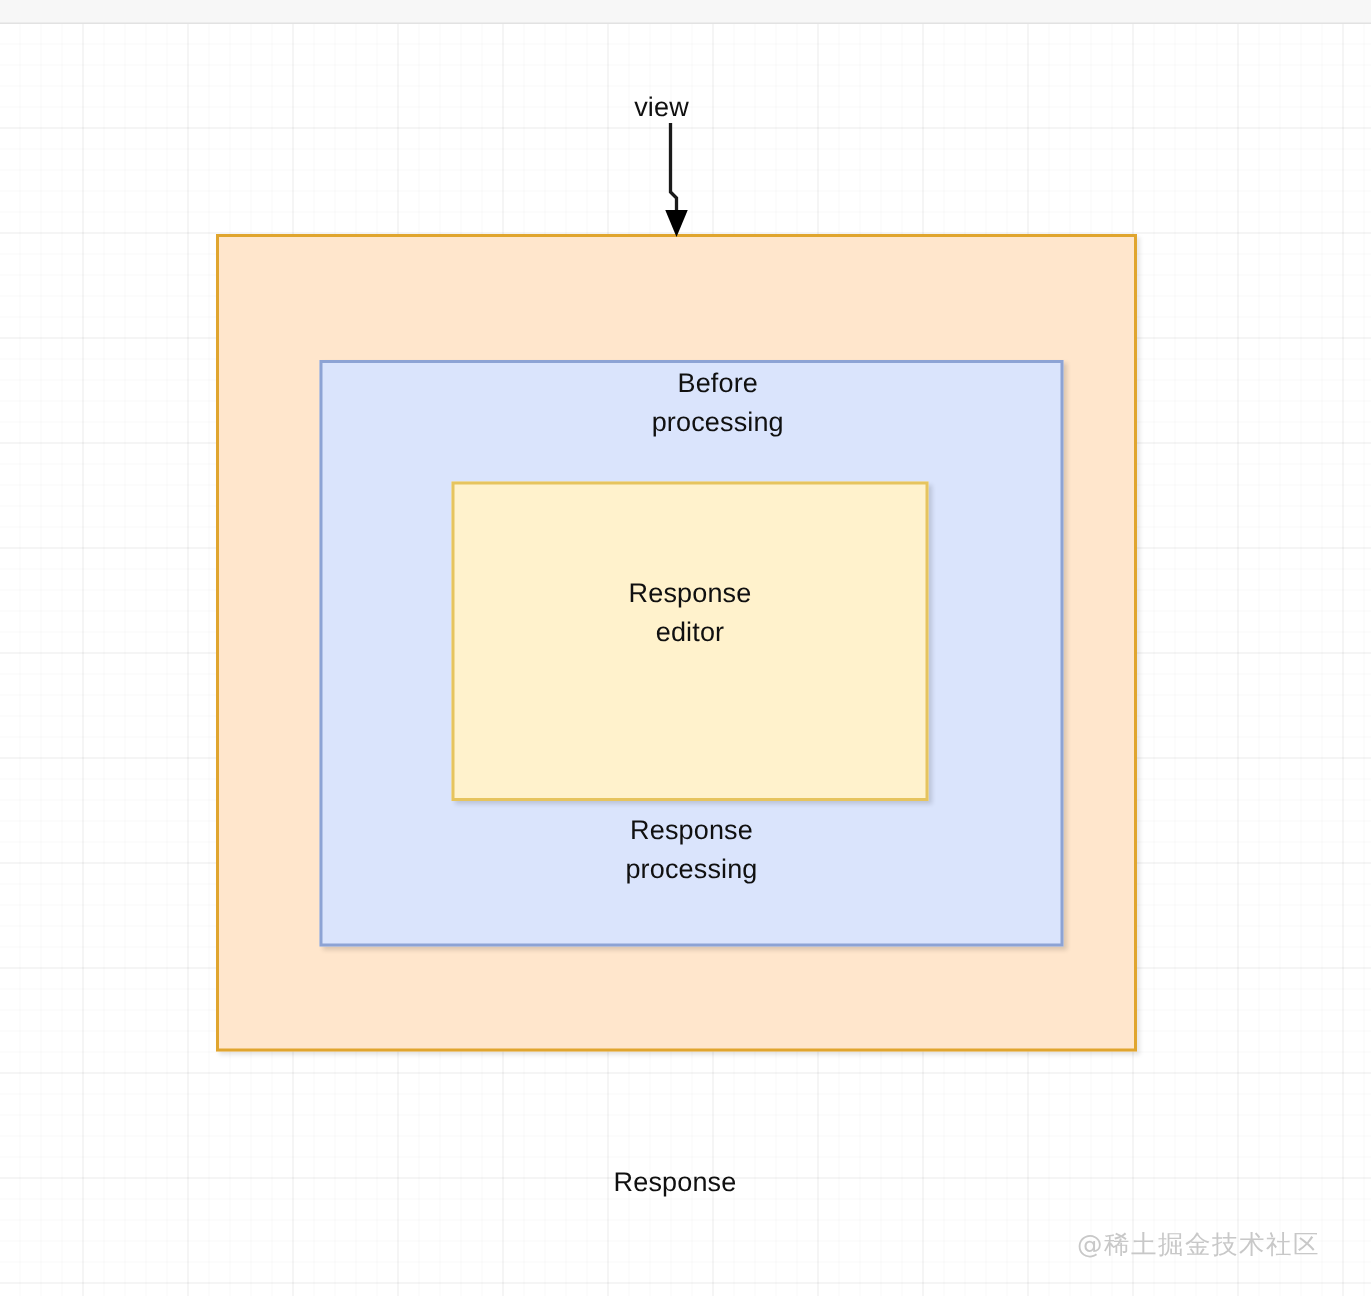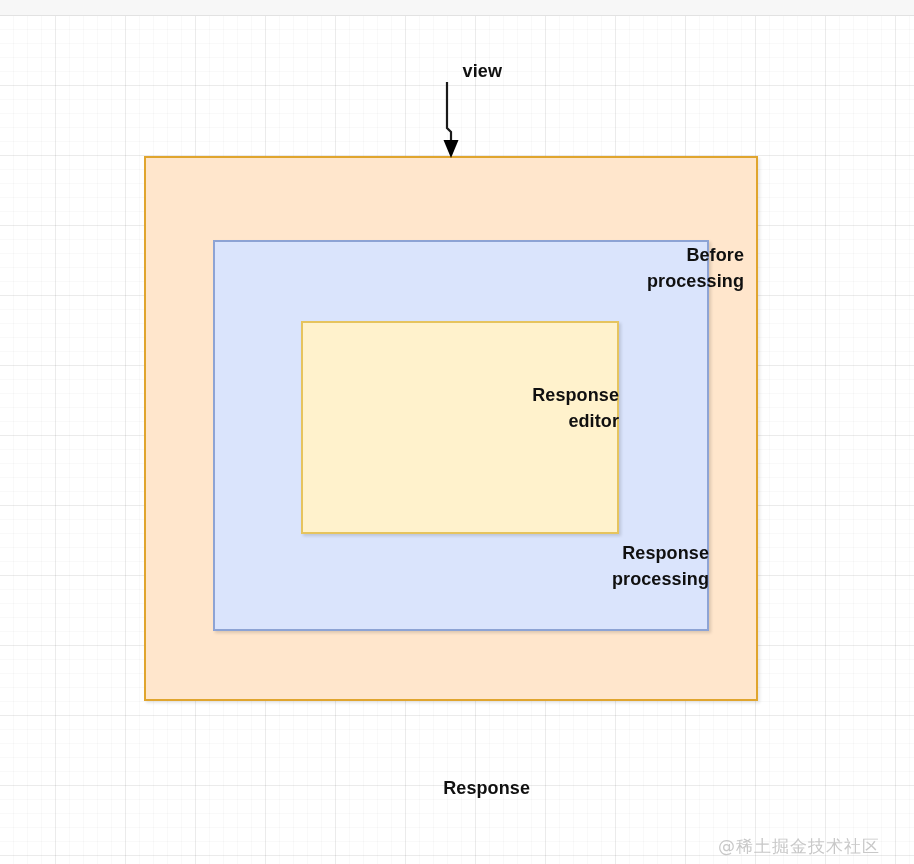--- a/index.html
+++ b/index.html
@@ -75,27 +75,26 @@
     top: 321px;
     width: 318px;
     height: 213px;
     background: #fff2cc;
     border: 2px solid #e6c45e;
     box-shadow: 2px 2px 3px rgba(0,0,0,0.14);
   }
 
   .label {
     position: absolute;
-    text-align: right;
+    text-align: center;
     color: #101010;
     font-size: 18px;
     line-height: 26px;
     white-space: pre-line;
     letter-spacing: 0.1px;
-    font-weight: bold;
   }
 
   #label-before {
     left: 213px;
     top: 242px;
     width: 531px;
   }
 
   #label-business {
     left: 301px;
@@ -133,21 +132,20 @@
     position: absolute;
     left: 718px;
     top: 818px;
     width: 190px;
     font-size: 17px;
     line-height: 24px;
     color: #c8c8c8;
     letter-spacing: 1px;
     font-family: "DejaVu Sans", sans-serif;
     text-align: left;
-    margin-top: 16px;
   }
 </style>
 </head>
 <body>
 
 <div id="canvas">
 
   <div id="ruler-strip"></div>
 
   <div class="box" id="outer-box"></div>

